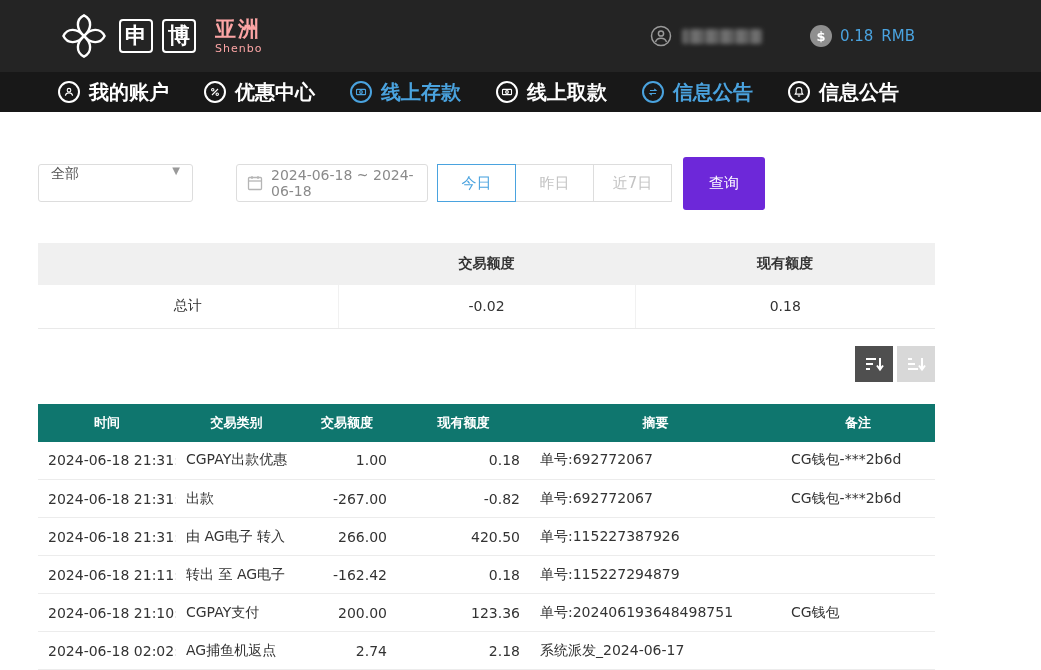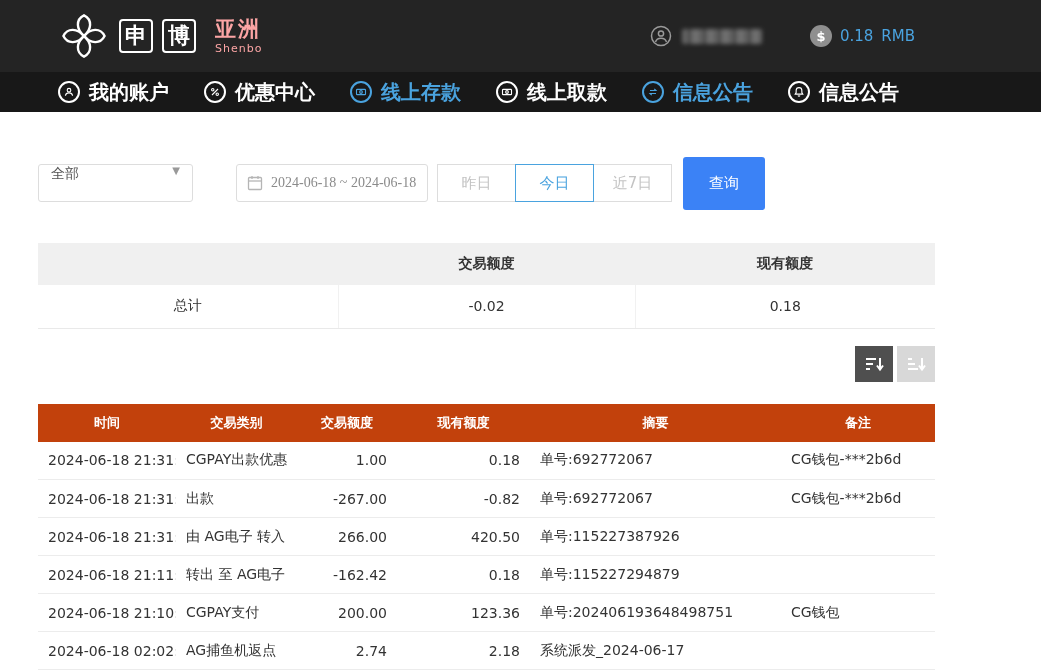--- a/index.html
+++ b/index.html
@@ -36,47 +36,47 @@
 
   
   .content { width:897px; margin-left:38px; }
 
   .filter-row { margin-top:52px; display:flex; align-items:center; height:38px; }
   .type-select { width:155px; height:38px; border:1px solid #ddd; border-radius:3px; background:#fff;
       display:flex; justify-content:space-between; padding:0 12px; color:#555;
       font-size:14px; cursor:pointer; }
   .caret { color:#999; font-size:10px; }
   .date-input { margin-left:43px; width:192px; height:38px; border:1px solid #ddd; border-radius:3px;
-      display:flex; align-items:center; gap:8px; padding:0 10px; color:#8a8a8a; font-size:14px; cursor:pointer;font-family:Liberation Serif, serif; }
+      display:flex; align-items:center; gap:8px; padding:0 10px; color:#8a8a8a; font-size:14px; cursor:pointer; }
   .date-input svg { width:16px; height:16px; stroke:#b5b5b5; fill:none; stroke-width:1.3; flex:none; }
   .quick-group { margin-left:9px; display:flex; }
   .qbtn { width:79px; height:38px; background:#fff; border:1px solid #ddd; color:#c3c3c3;
       font-size:15px; display:flex; align-items:center; justify-content:center; margin-left:-1px; cursor:pointer; }
   .qbtn:first-child { margin-left:0; }
   .qbtn.active { color:#4aa3df; border-color:#4aa3df; position:relative; z-index:1; }
-  .search-btn { margin-left:11px; width:82px; height:53px; background:#3b82f6; color:#fff; border:none;
+  .search-btn { margin-left:11px; width:82px; height:53px; background:#6d28d9; color:#fff; border:none;
       border-radius:3px; font-size:15px; cursor:pointer; font-family:inherit; }
 
   
   .sum-table { width:100%; margin-top:41px; border-collapse:collapse; table-layout:fixed; }
   .sum-table th { height:42px; background:#f0f0f0; font-size:14px; font-weight:bold; color:#333; text-align:center; }
   .sum-table td { height:43px; text-align:center; font-size:14px; color:#333;
       border-bottom:1px solid #e9e9e9; border-right:1px solid #f1f1f1; }
   .sum-table td:last-child { border-right:none; }
 
   
   .sort-row { margin-top:17px; display:flex; justify-content:flex-end; gap:4px; }
   .sort-btn { width:38px; height:36px; border:none; display:flex; align-items:center; justify-content:center; cursor:pointer; }
   .sort-btn svg { stroke:#fff; fill:none; stroke-width:2; }
   .sort-desc { background:#4f4f4f; }
   .sort-asc { background:#d8d8d8; }
 
   
   .rec-table { width:100%; margin-top:22px; border-collapse:collapse; table-layout:fixed; }
-  .rec-table th { height:38px; background:#c2410c; color:#fff; font-size:13px; font-weight:bold; text-align:center; }
+  .rec-table th { height:38px; background:#0f766e; color:#fff; font-size:13px; font-weight:bold; text-align:center; }
   .rec-table td { height:38px; font-size:14px; color:#333; border-bottom:1px solid #ececec;
       padding:0 10px; white-space:nowrap; overflow:hidden; }
   .al-left { text-align:left; }
   .al-right { text-align:right; }
 </style>
 </head>
 <body>
 
 <div class="page">
 
@@ -181,22 +181,22 @@
       <div class="date-input">
         <svg viewBox="0 0 16 16">
           <rect x="1.5" y="2.5" width="13" height="12" rx="1"></rect>
           <line x1="1.5" y1="6" x2="14.5" y2="6"></line>
           <line x1="5" y1="1" x2="5" y2="4"></line>
           <line x1="11" y1="1" x2="11" y2="4"></line>
         </svg>
         <span>2024-06-18 ~ 2024-06-18</span>
       </div>
       <div class="quick-group">
+        <div class="qbtn active">今日</div>
         <div class="qbtn">昨日</div>
-        <div class="qbtn active">今日</div>
         <div class="qbtn">近7日</div>
       </div>
       <button class="search-btn">查询</button>
     </div>
 
     <table class="sum-table">
       <colgroup>
           <col style="width:300px">
           <col style="width:297px">
           <col style="width:300px">

